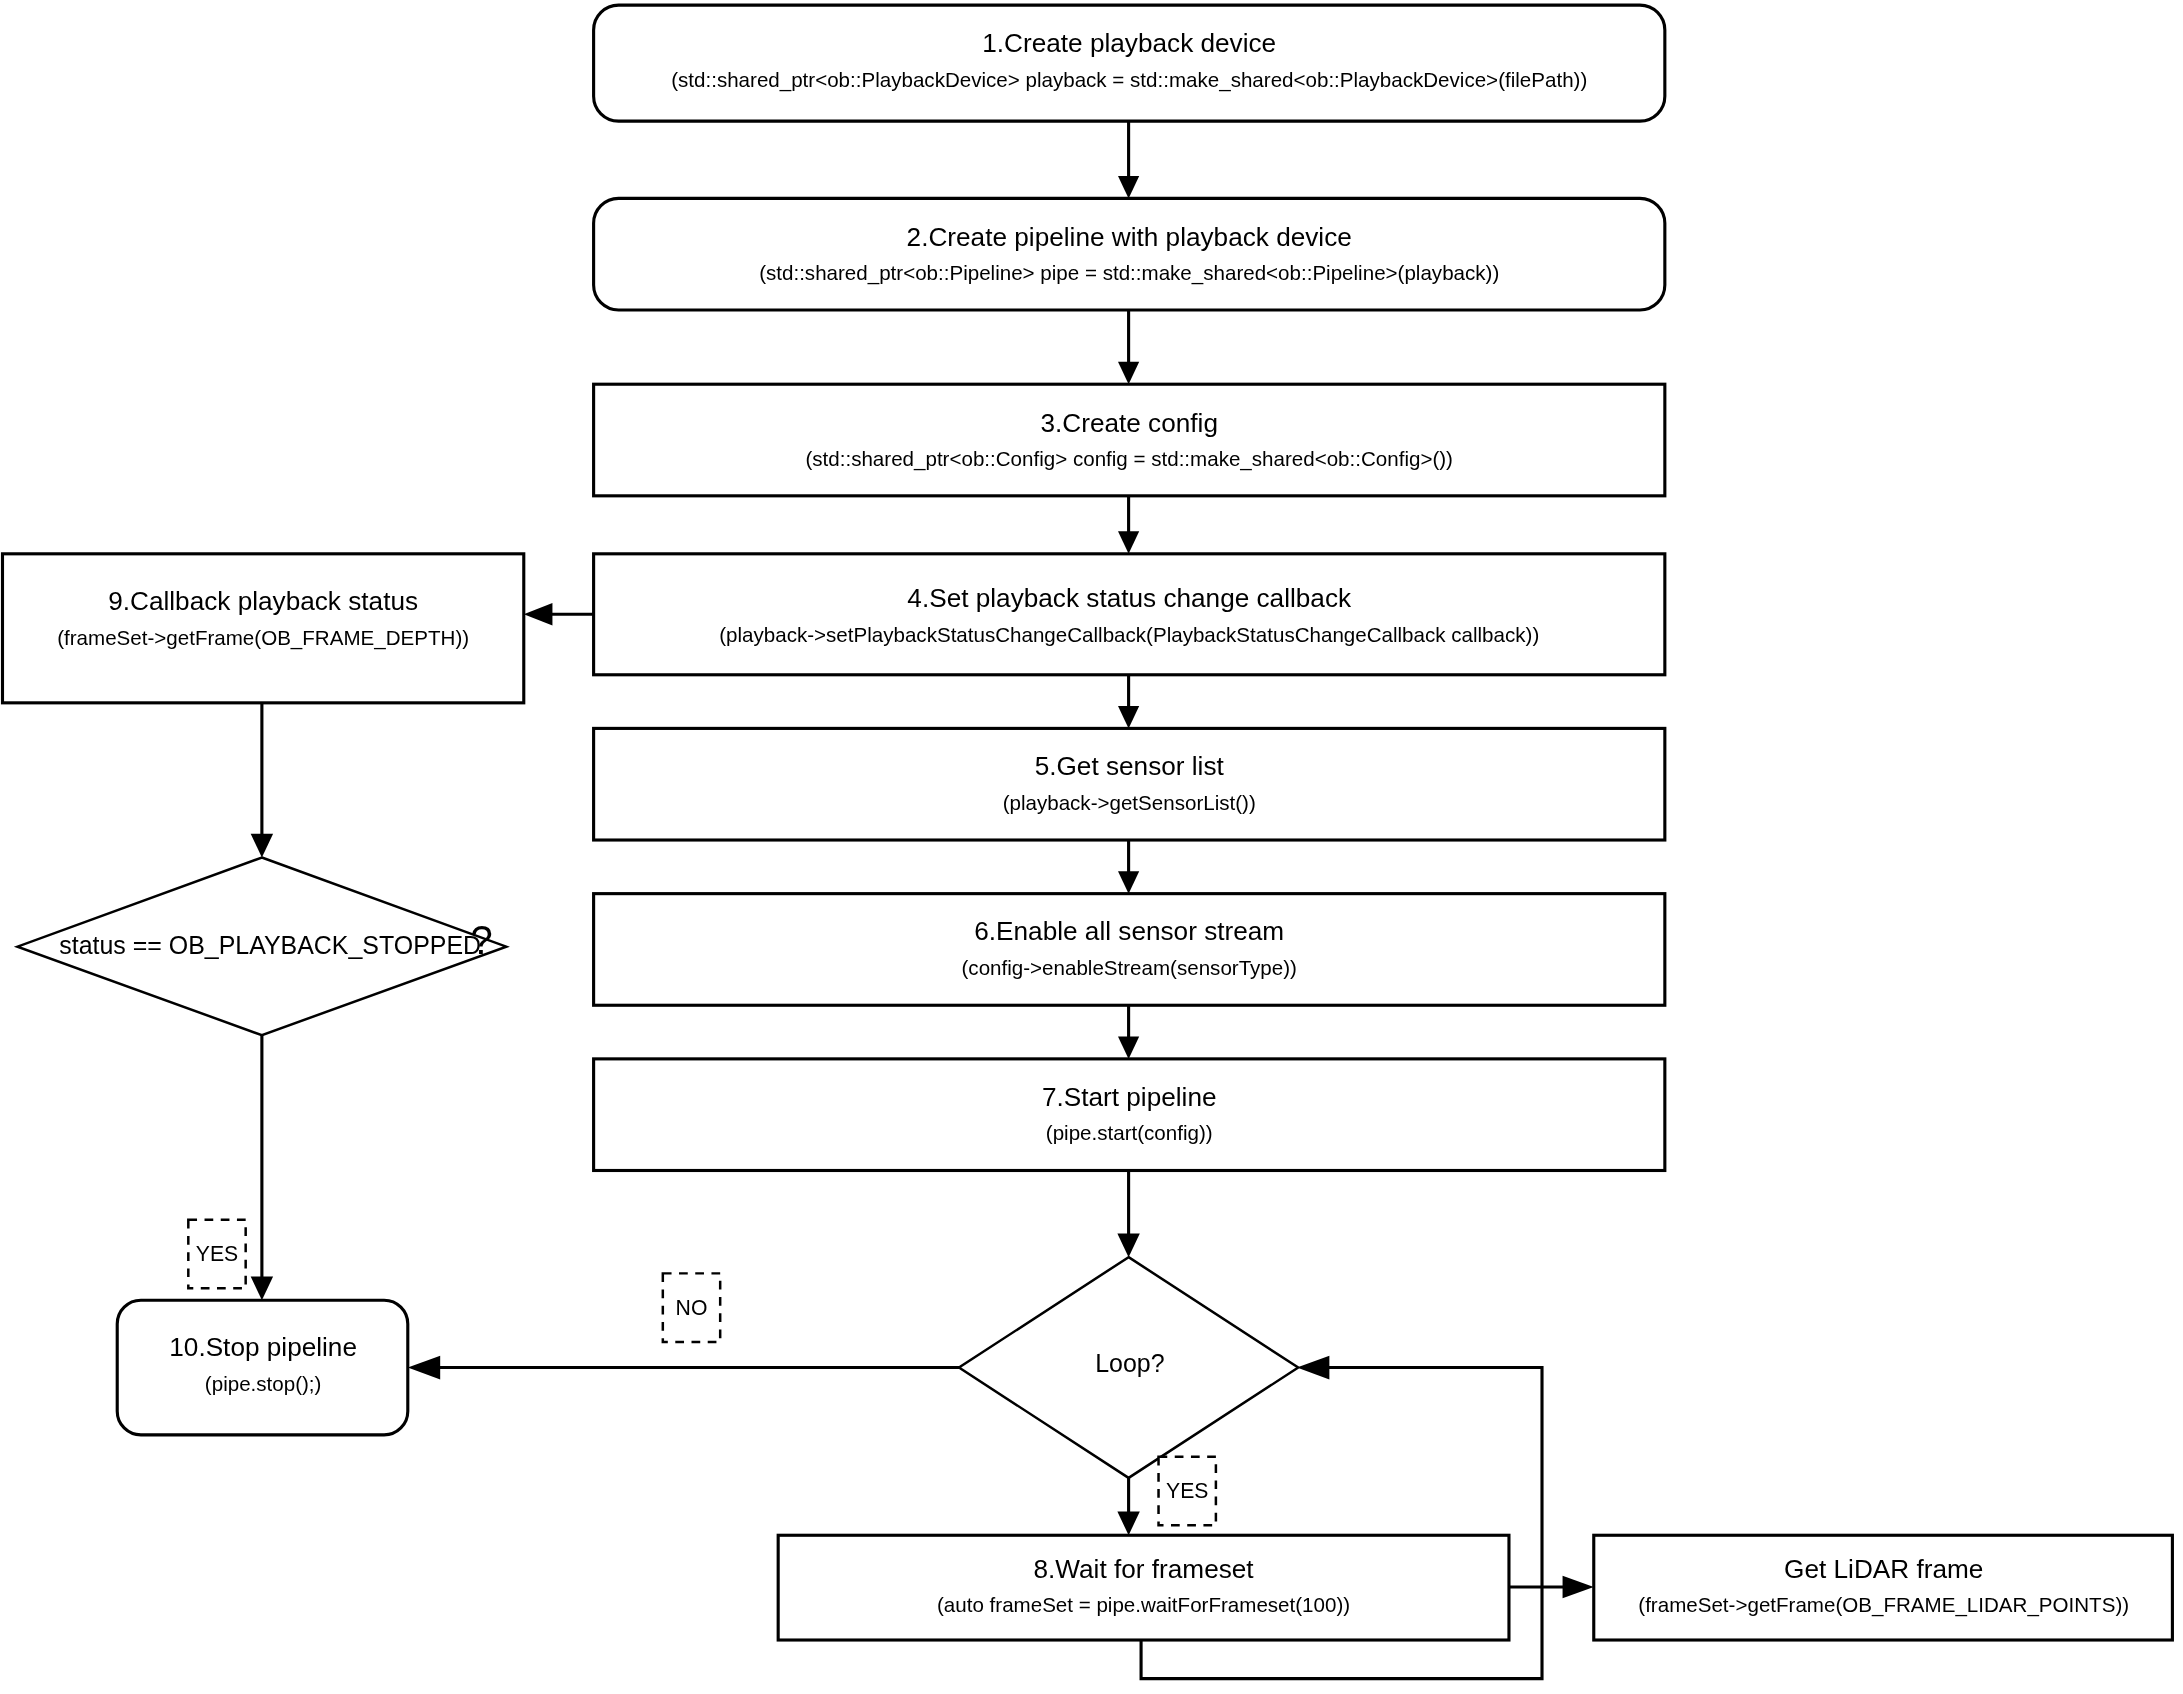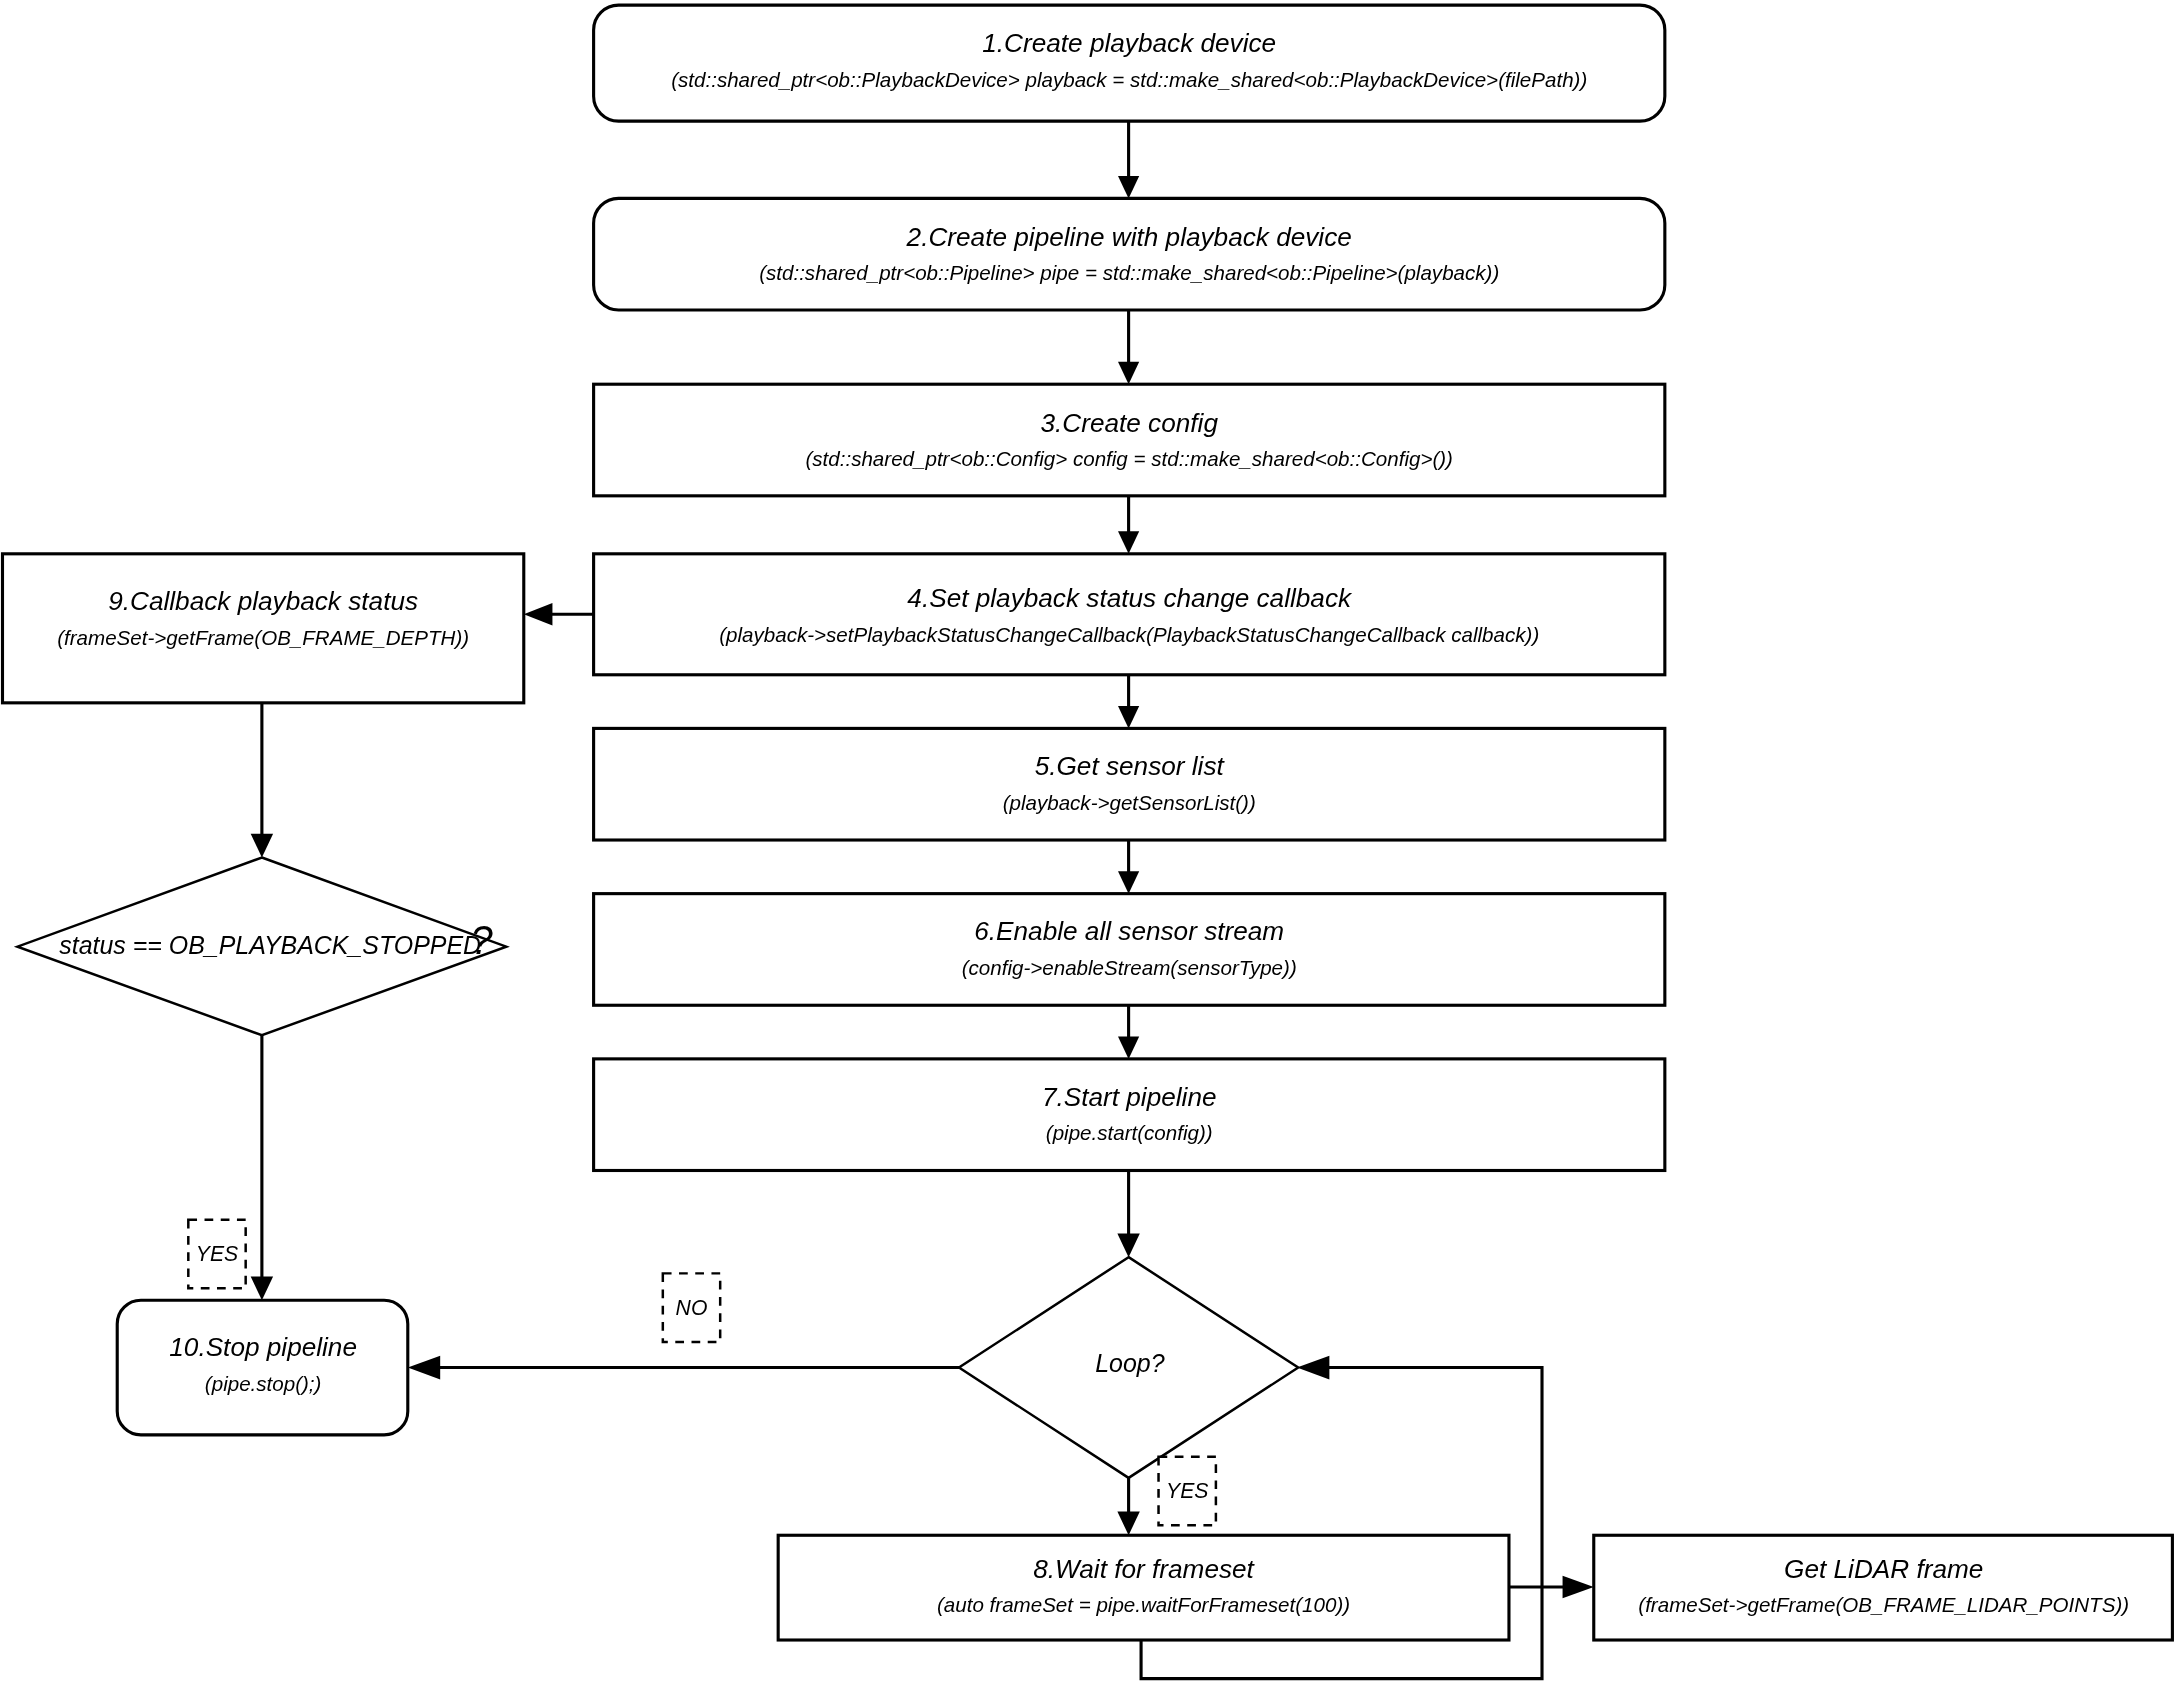--- a/index.html
+++ b/index.html
@@ -11,21 +11,20 @@
   body {
     font-family: "Liberation Sans", sans-serif;
     color: #000000;
   }
   #flow-root {
     position: relative;
     width: 2183px;
     height: 1695px;
     background: #ffffff;
     overflow: hidden;
-    font-style: italic;
   }
   svg#flow-svg {
     position: absolute;
     top: 0;
     left: 0;
     width: 2183px;
     height: 1695px;
     display: block;
   }
   .node-shape {

